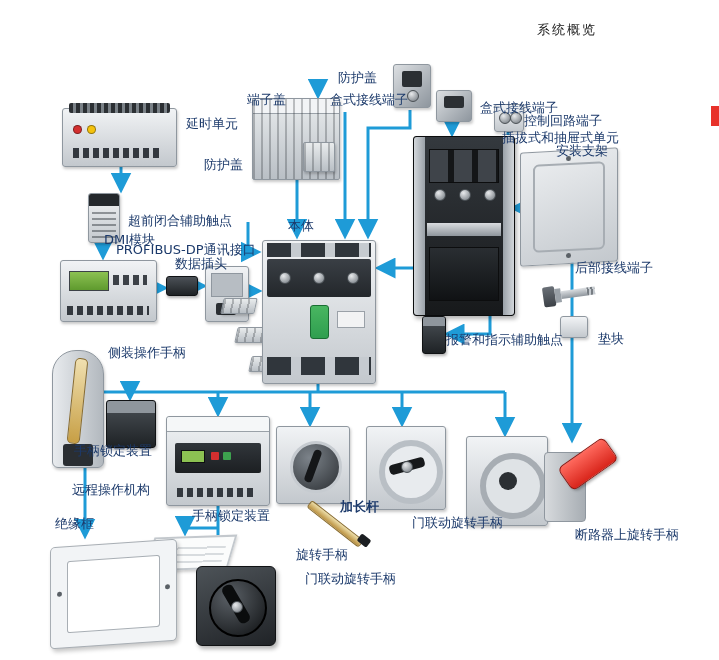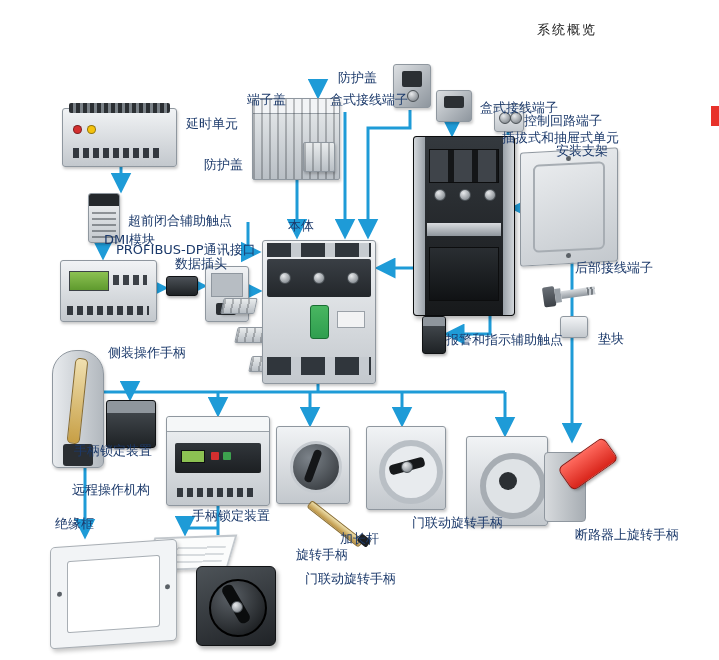--- a/index.html
+++ b/index.html
@@ -235,20 +235,20 @@
       <div class="lbl" style="left: 175px; top: 257px;">数据插头</div>
       <div class="lbl" style="left: 288px; top: 219px;">本体</div>
       <div class="lbl" style="left: 575px; top: 261px;">后部接线端子</div>
       <div class="lbl" style="left: 598px; top: 332px;">垫块</div>
       <div class="lbl" style="left: 446px; top: 333px;">报警和指示辅助触点</div>
       <div class="lbl" style="left: 108px; top: 346px;">侧装操作手柄</div>
       <div class="lbl" style="left: 74px; top: 444px;">手柄锁定装置</div>
       <div class="lbl" style="left: 72px; top: 483px; font-family: Liberation Serif, serif;">远程操作机构</div>
       <div class="lbl" style="left: 192px; top: 509px;">手柄锁定装置</div>
       <div class="lbl" style="left: 296px; top: 516px; margin-top: 32px;">旋转手柄</div>
-      <div class="lbl" style="left: 340px; top: 532px;">加长杆</div>
+      <div class="lbl" style="left: 340px; top: 500px; font-weight: bold;">加长杆</div>
       <div class="lbl" style="left: 412px; top: 516px;">门联动旋转手柄</div>
       <div class="lbl" style="left: 575px; top: 528px;">断路器上旋转手柄</div>
       <div class="lbl" style="left: 305px; top: 572px;">门联动旋转手柄</div>
       <div class="lbl" style="left: 55px; top: 517px;">绝缘框</div>
     </div>
 
 </div>
 
 </body></html>

